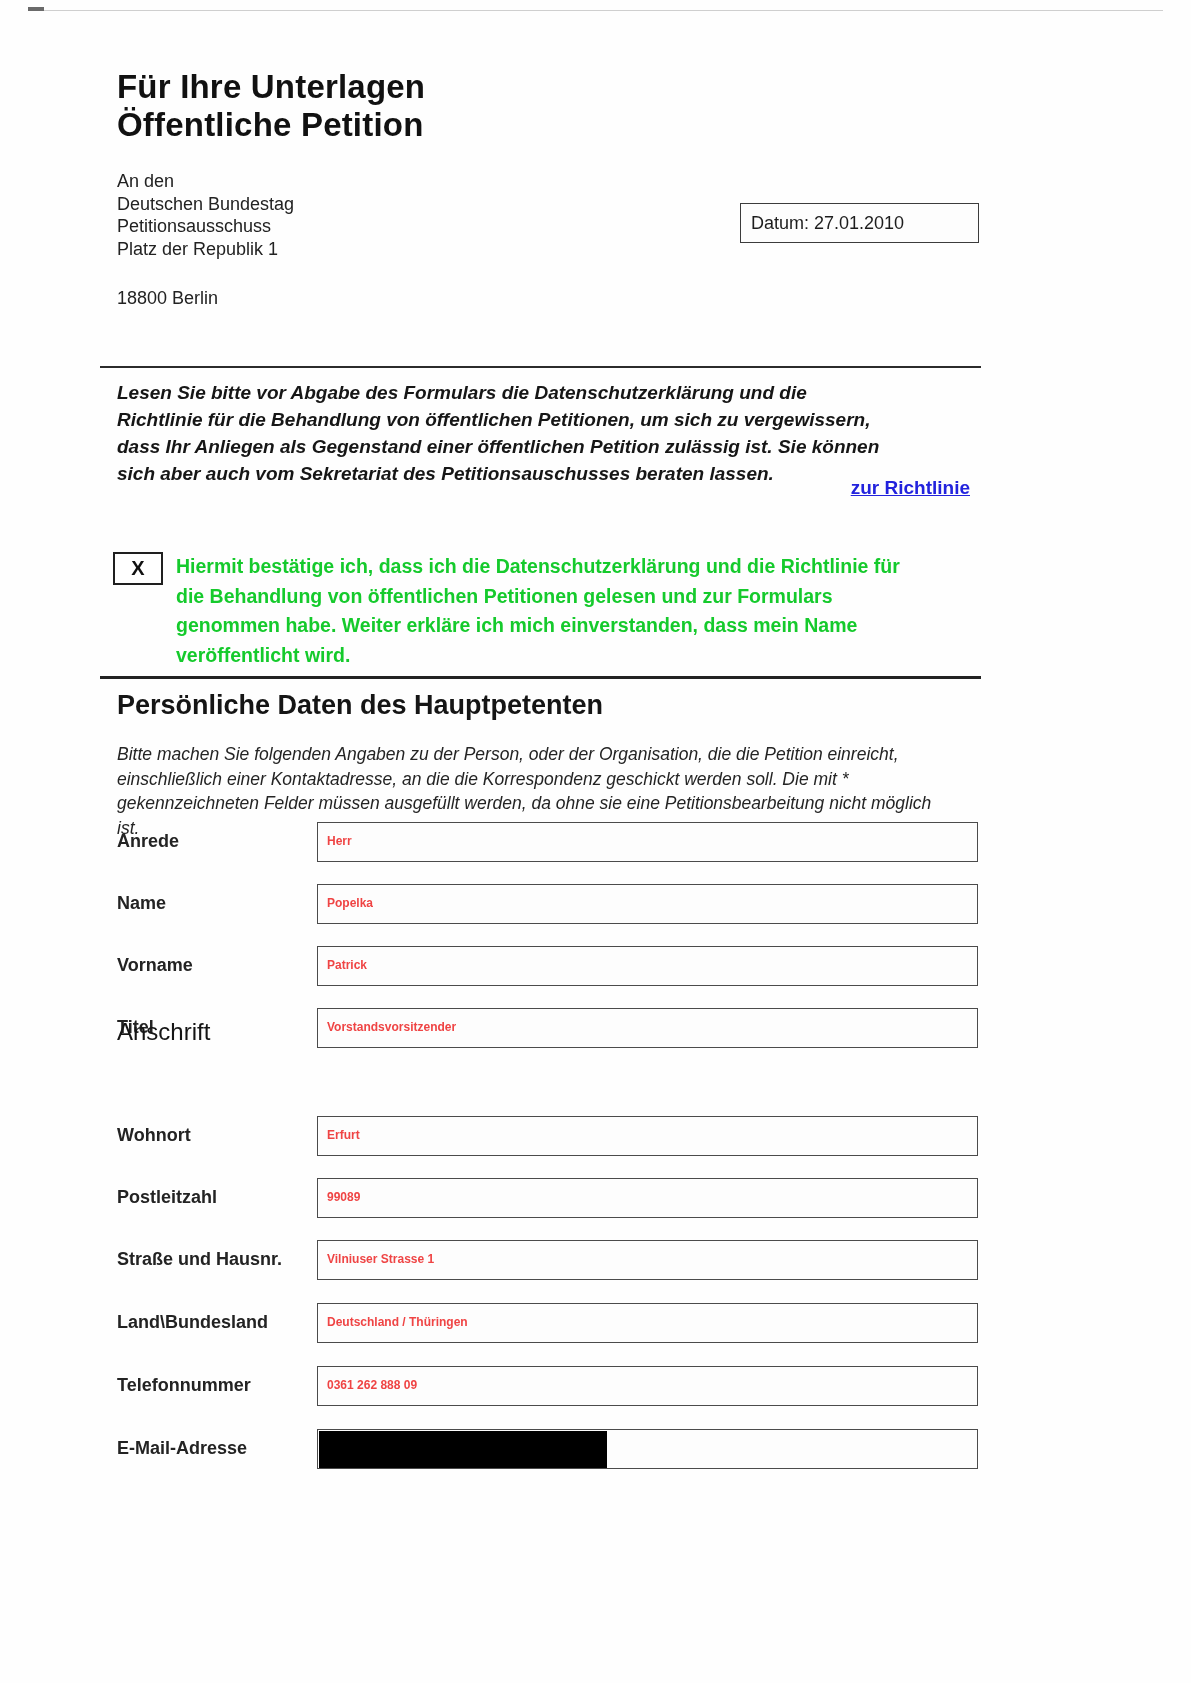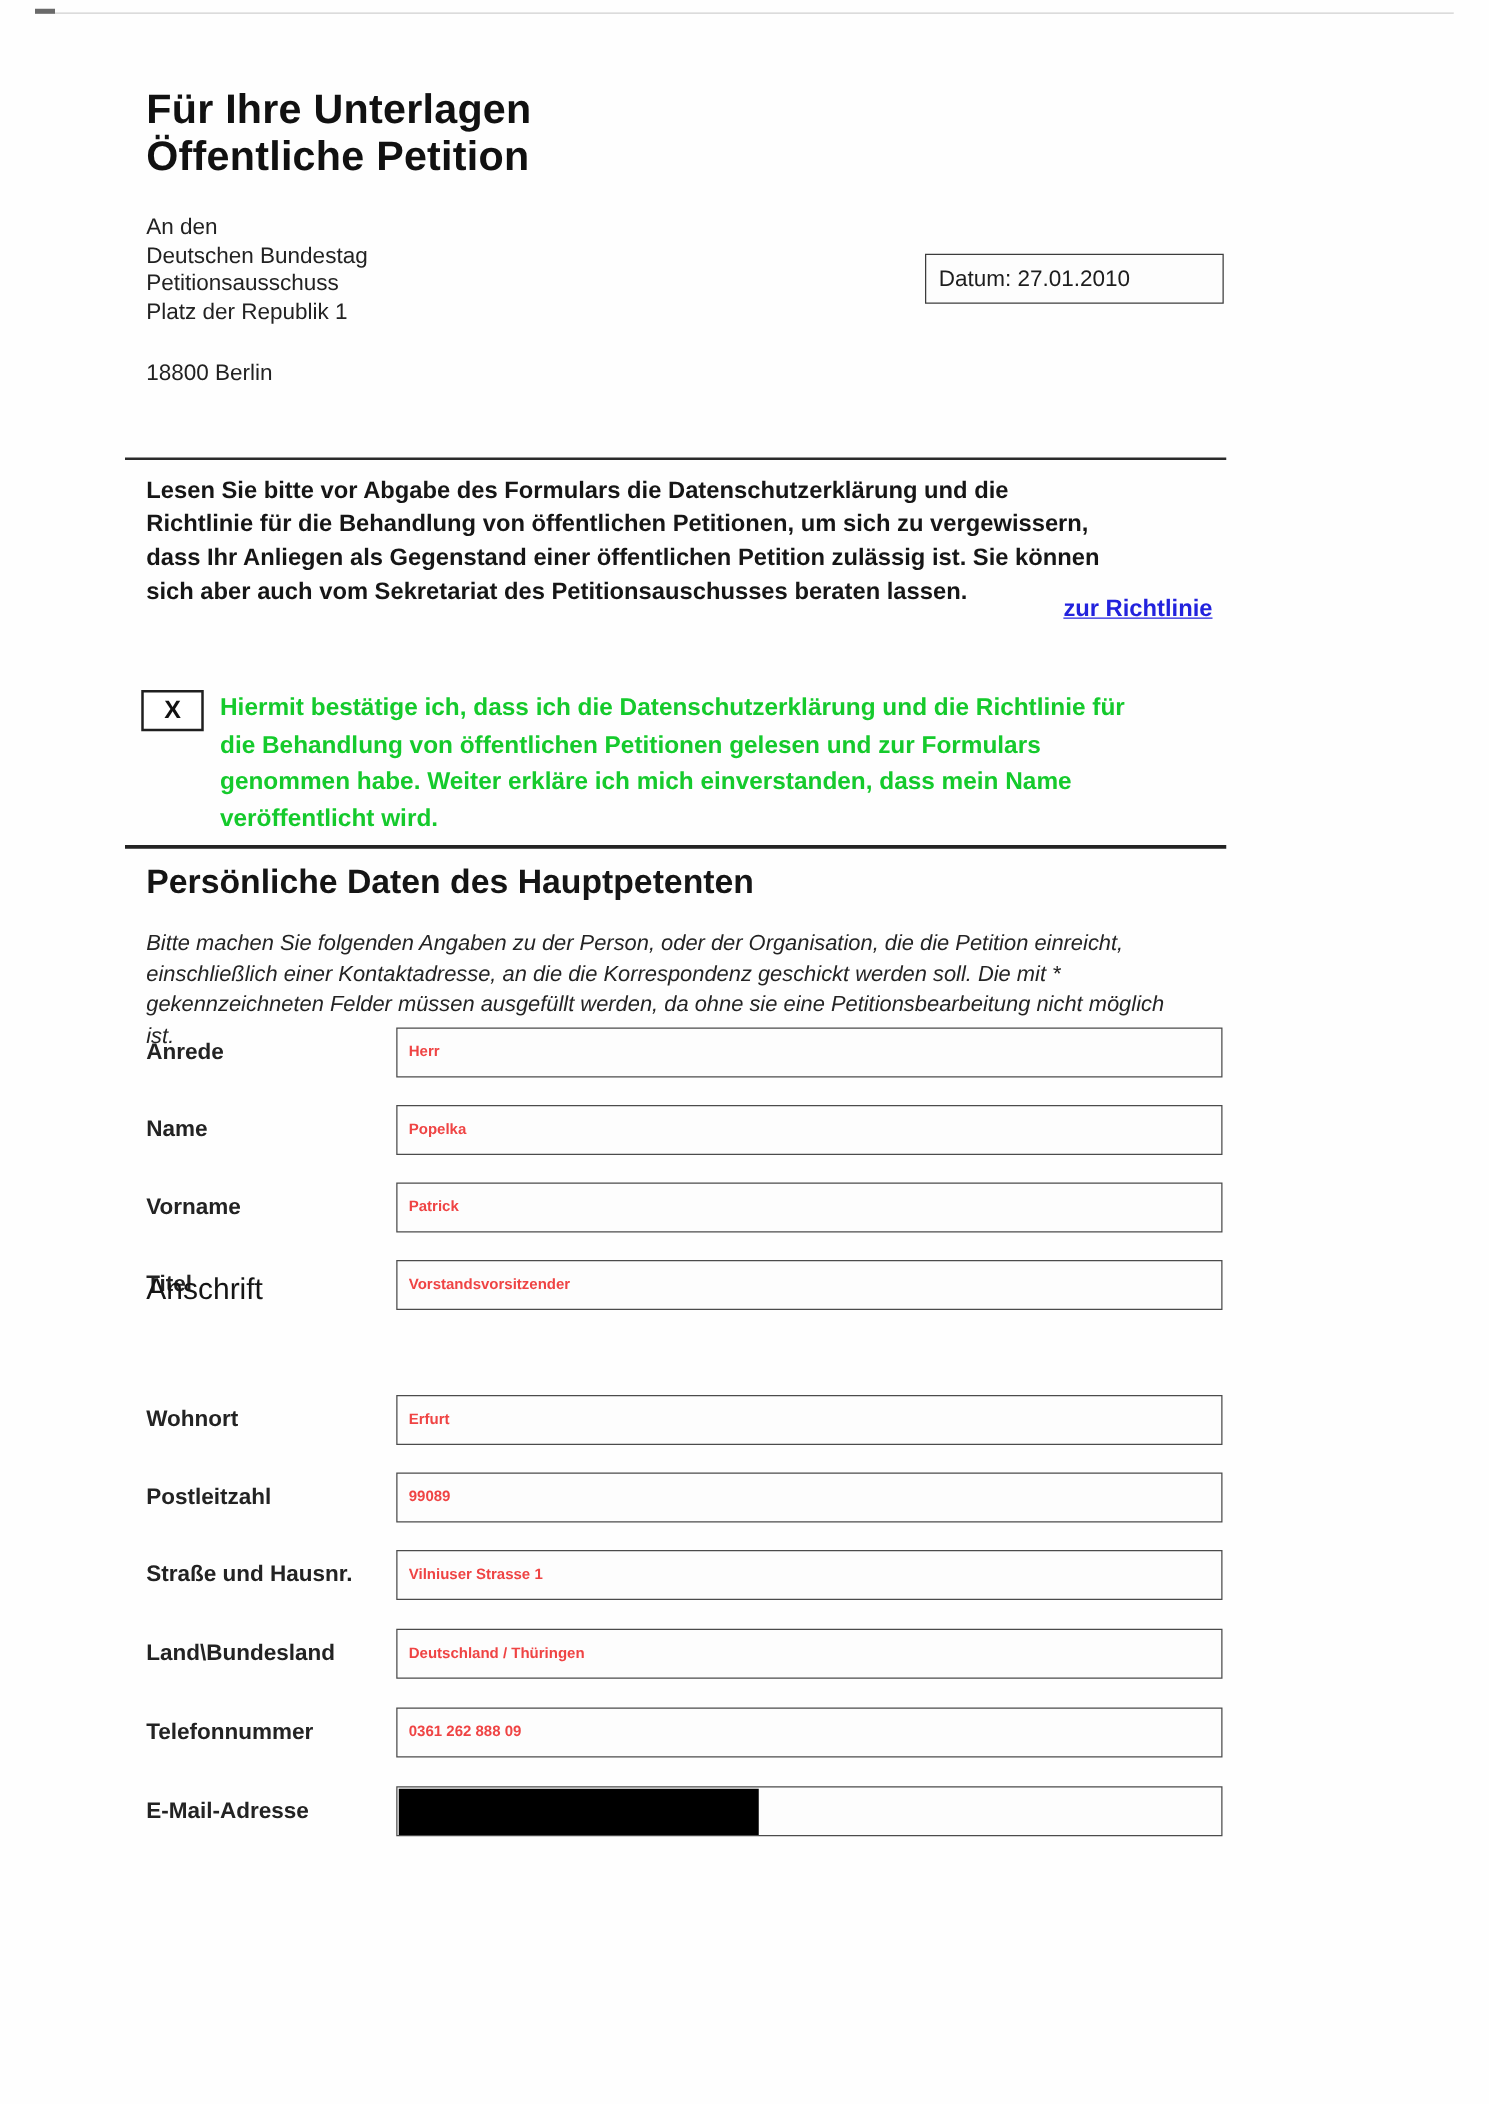--- a/index.html
+++ b/index.html
@@ -18,21 +18,21 @@
   .date-box{
     position:absolute;left:740px;top:203px;width:227px;height:38px;
     border:1.5px solid #3c3c3c;background:#fdfdfd;
     font-size:18px;line-height:38px;padding-left:10px;color:#1d1d1d;box-sizing:content-box;
   }
 
   .rule-1{position:absolute;left:100px;top:366px;width:881px;height:2px;background:#2b2b2b;}
   .rule-2{position:absolute;left:100px;top:676px;width:881px;height:3px;background:#232323;}
 
   .notice{position:absolute;left:117px;top:379px;width:865px;font-size:19px;font-weight:700;line-height:27px;color:#161616;}
-  .notice span{display:block;}
+  .notice span{display:block;font-style:italic;}
 
   .richtlinie-link{
     position:absolute;left:117px;top:477px;width:853px;text-align:right;
     font-size:19px;font-weight:700;text-decoration:underline;cursor:pointer;
   }
 
   .consent-checkbox{
     position:absolute;left:113px;top:552px;width:46px;height:29px;
     border:2px solid #1f1f1f;background:#fff;
     font-size:20px;font-weight:700;text-align:center;line-height:29px;color:#111;

